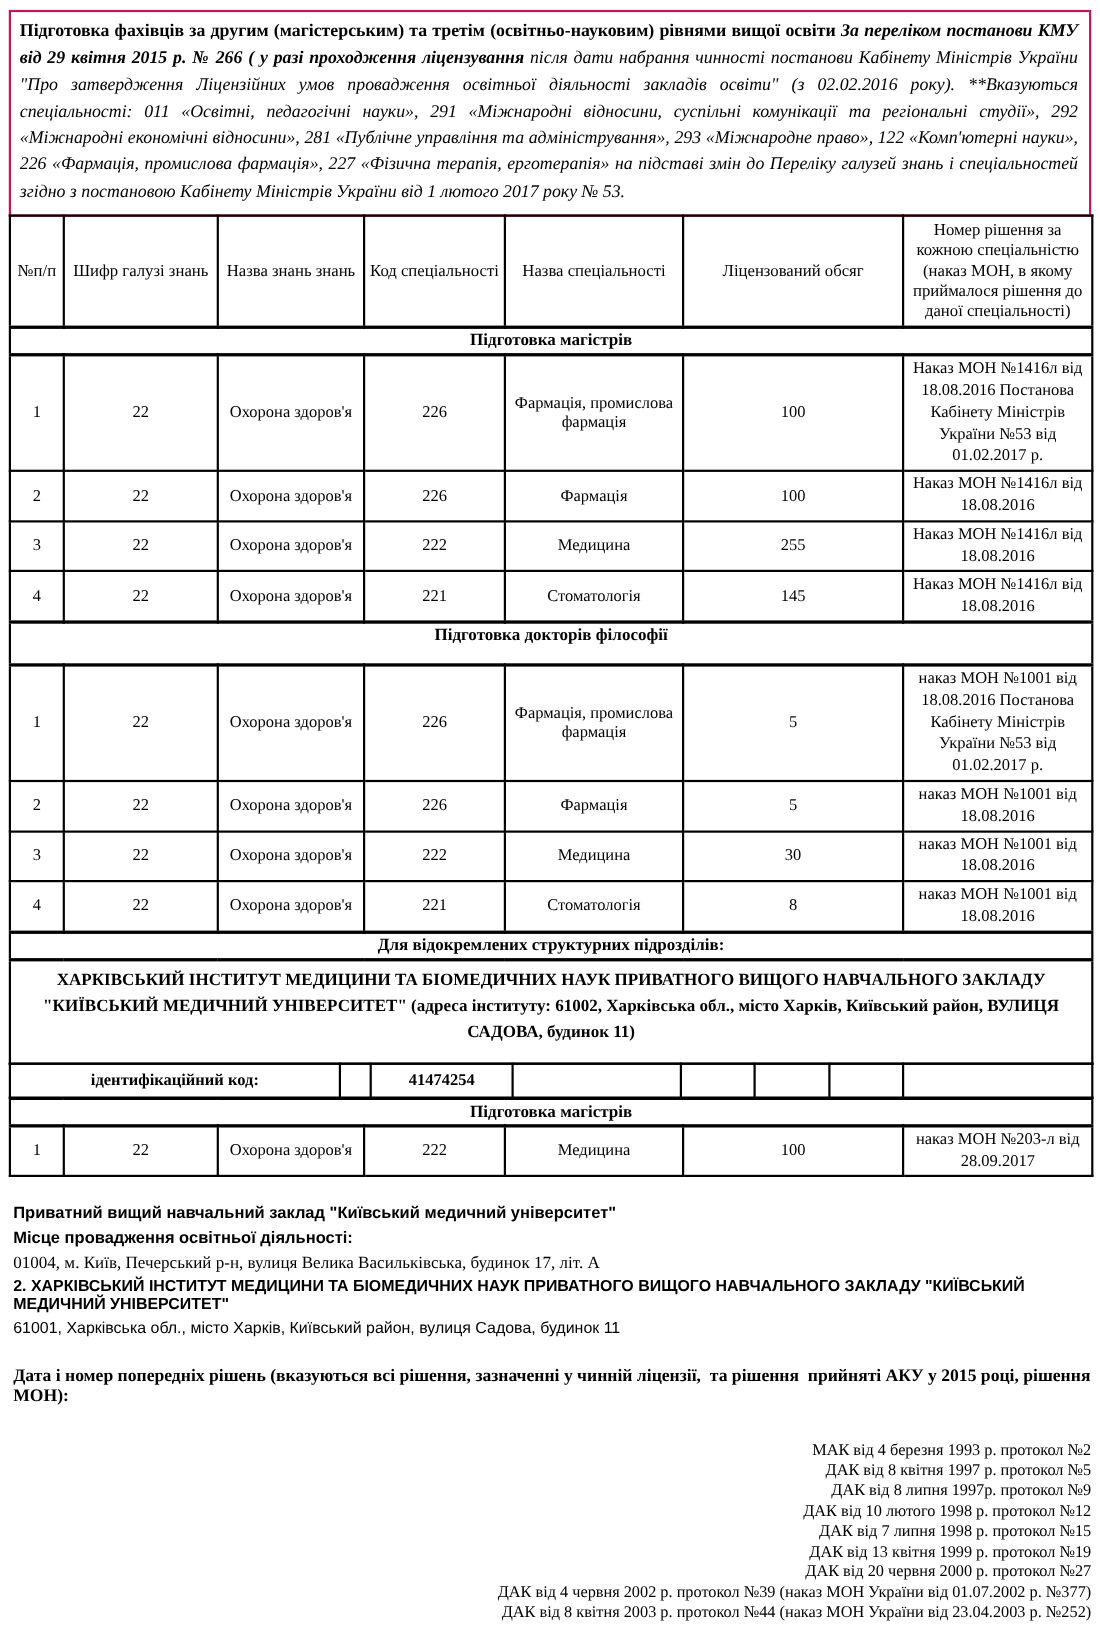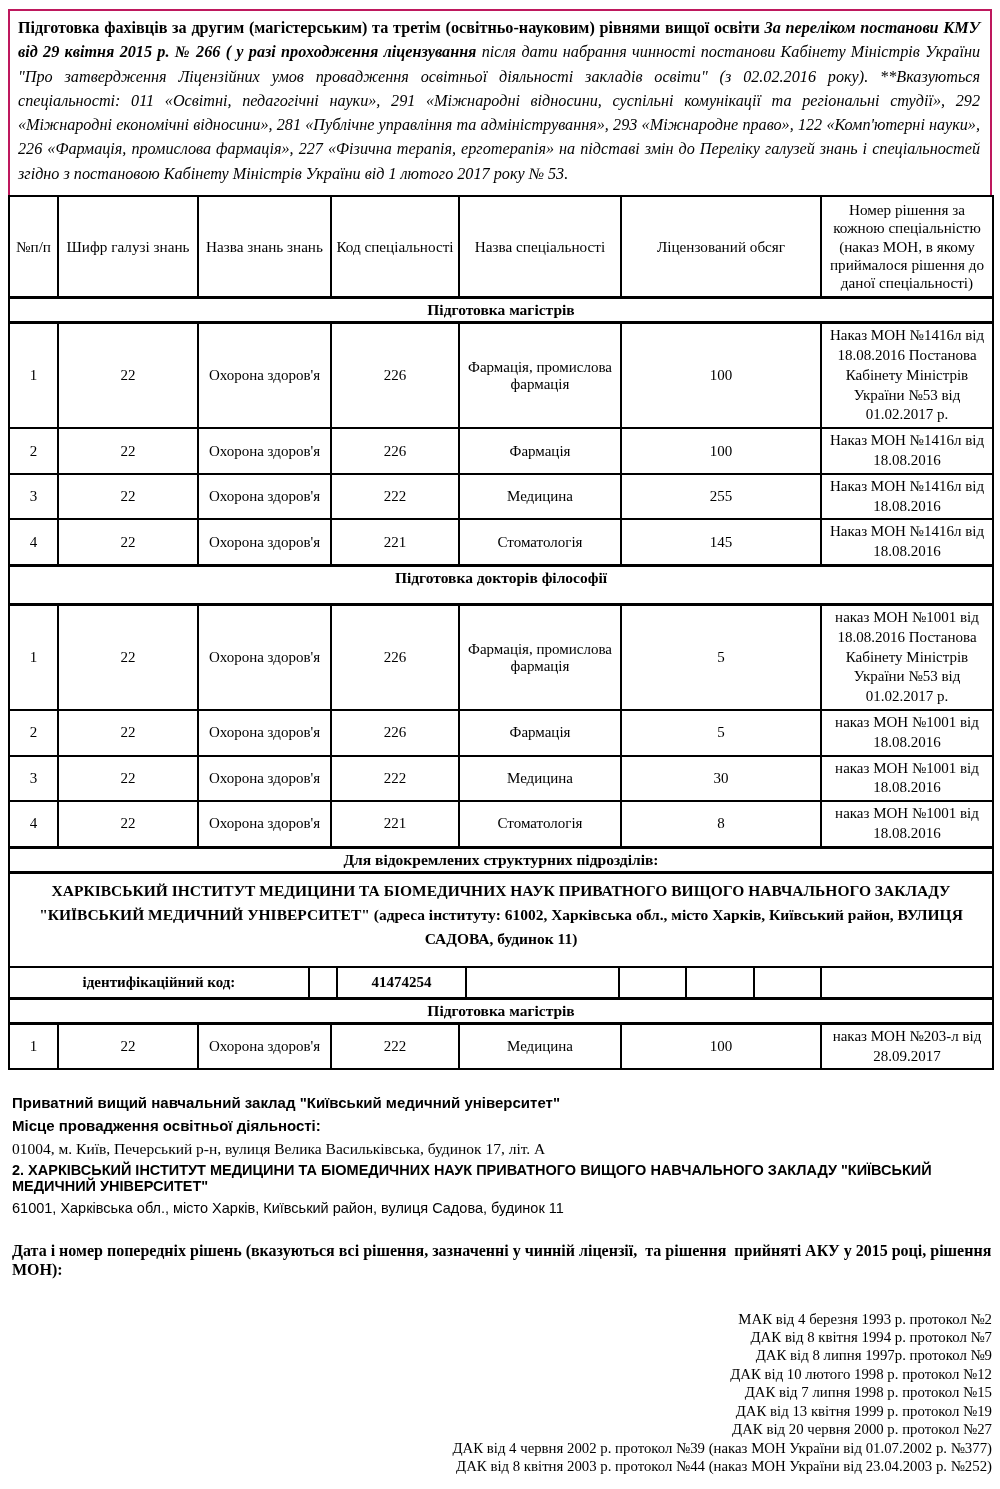--- a/index.html
+++ b/index.html
@@ -233,21 +233,21 @@
     <div class="sans fb loc-h">Місце провадження освітньої діяльності:</div>
     <div class="serif loc-l2">01004, м. Київ, Печерський р-н, вулиця Велика Васильківська, будинок 17, літ. А</div>
     <div class="sans fb loc-l3">2. ХАРКІВСЬКИЙ ІНСТИТУТ МЕДИЦИНИ ТА БІОМЕДИЧНИХ НАУК ПРИВАТНОГО ВИЩОГО НАВЧАЛЬНОГО ЗАКЛАДУ "КИЇВСЬКИЙ МЕДИЧНИЙ УНІВЕРСИТЕТ"</div>
     <div class="sans loc-l4">61001, Харківська обл., місто Харків, Київський район, вулиця Садова, будинок 11</div>
   </div>
 
   <div class="dec-heading serif">Дата і номер попередніх рішень (вказуються всі рішення, зазначенні у чинній ліцензії,  та рішення  прийняті АКУ у 2015 році, рішення МОН):</div>
 
   <div class="dec-list">
     <div>МАК від 4 березня 1993 р. протокол №2</div>
-    <div>ДАК від 8 квітня 1994 р. протокол №7</div>
+    <div>ДАК від 8 квітня 1997 р. протокол №5</div>
     <div>ДАК від 8 липня 1997р. протокол №9</div>
     <div>ДАК від 10 лютого 1998 р. протокол №12</div>
     <div>ДАК від 7 липня 1998 р. протокол №15</div>
     <div>ДАК від 13 квітня 1999 р. протокол №19</div>
     <div>ДАК від 20 червня 2000 р. протокол №27</div>
     <div>ДАК від 4 червня 2002 р. протокол №39 (наказ МОН України від 01.07.2002 р. №377)</div>
     <div>ДАК від 8 квітня 2003 р. протокол №44 (наказ МОН України від 23.04.2003 р. №252)</div>
 
   </div>
 

